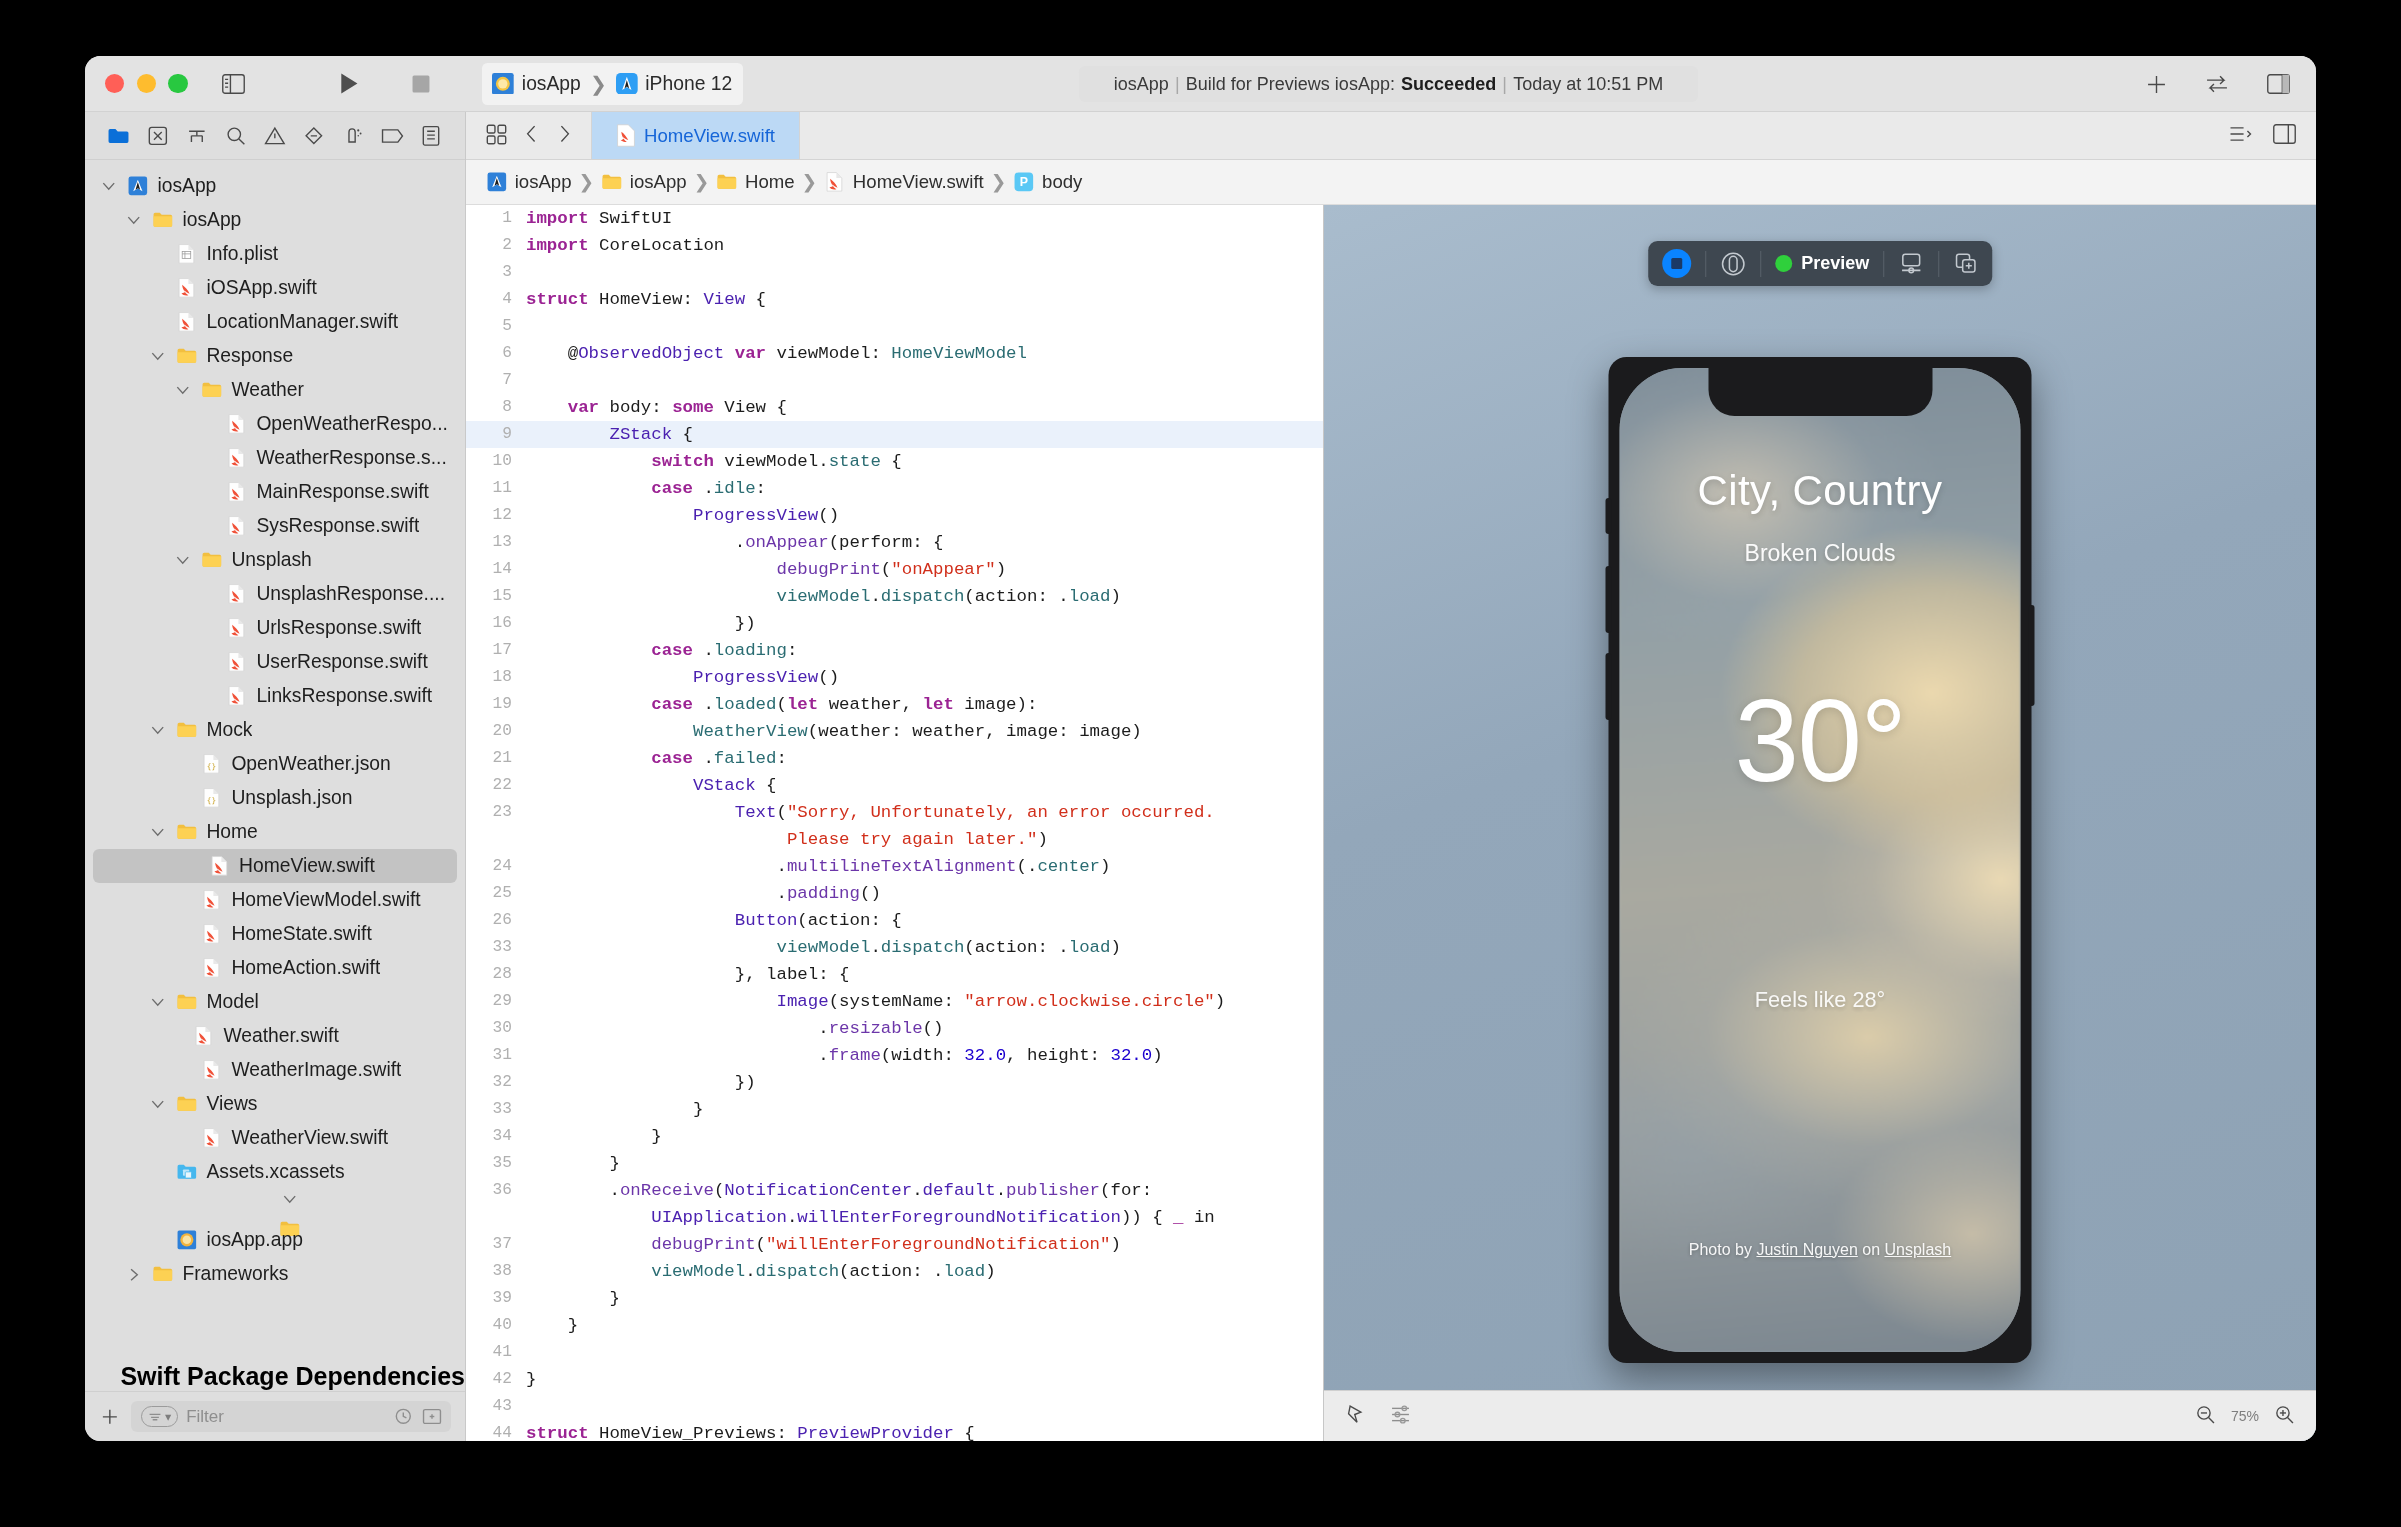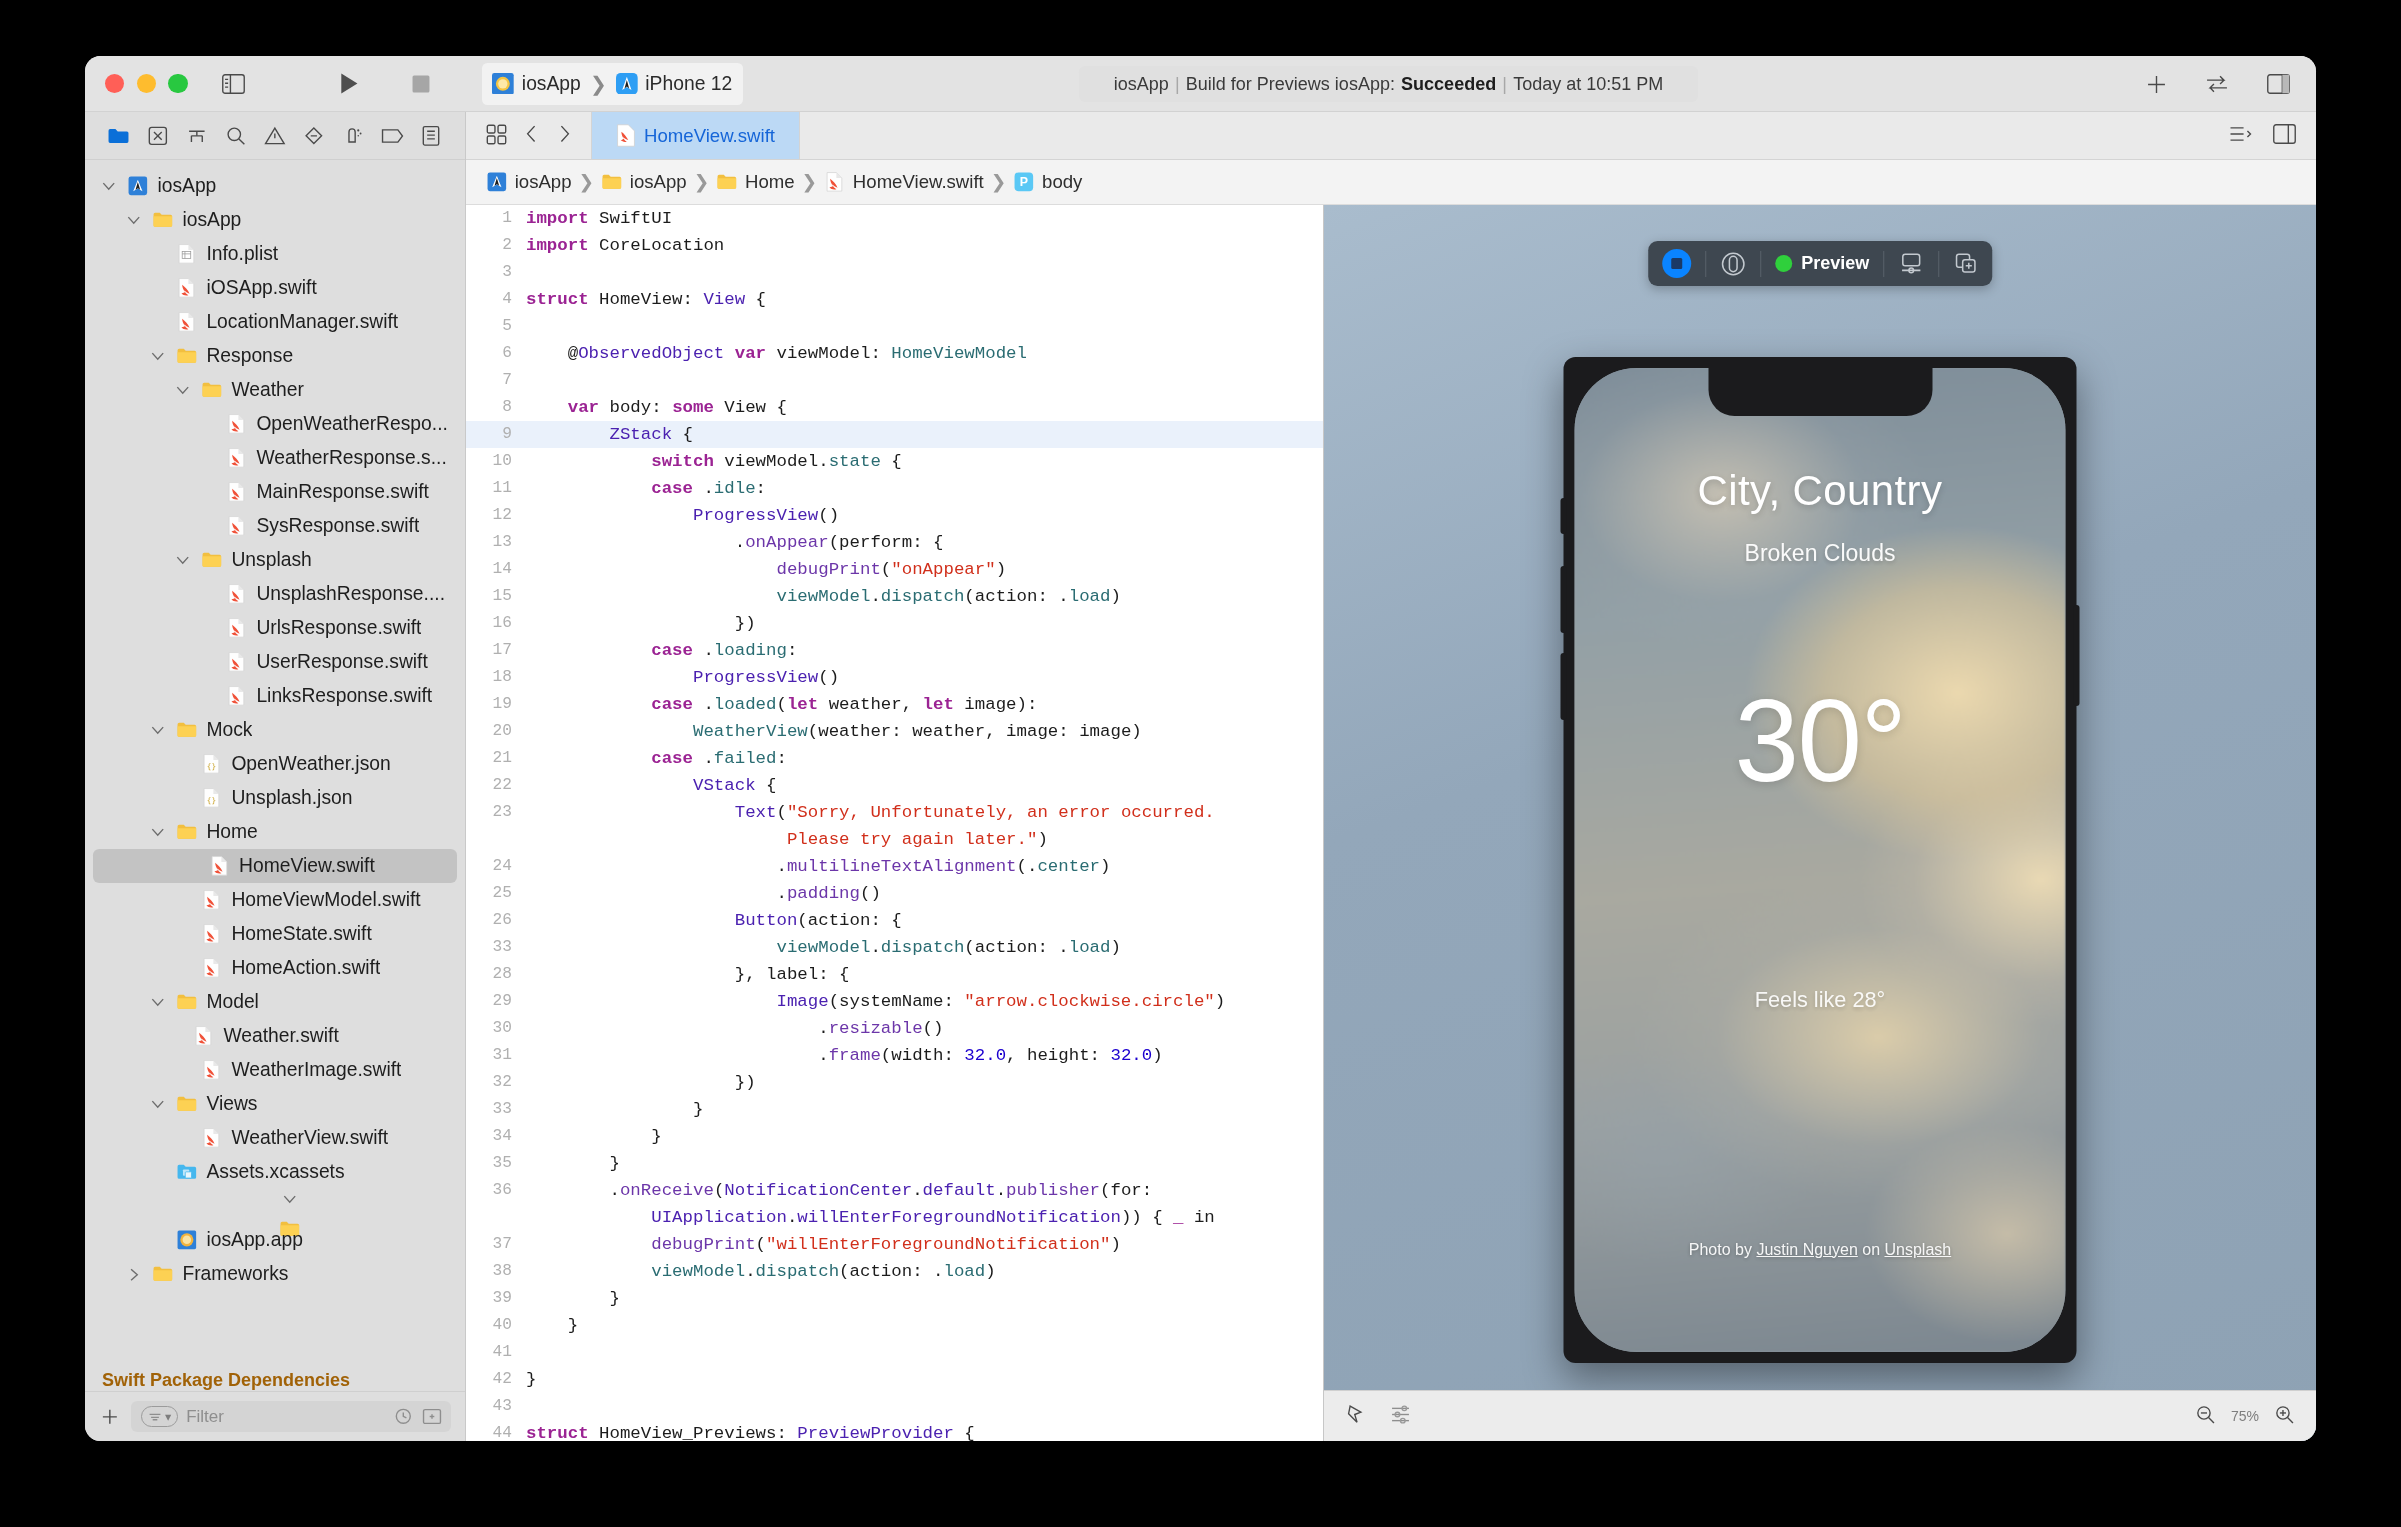--- a/index.html
+++ b/index.html
@@ -109,22 +109,23 @@
     padding-right: 9.3px;
     white-space: nowrap;
   }
   .trow.sel { background: #c3c3c3; border-radius: 6.2px; margin: 0 7.7px; }
   .disc { width: 20px; flex: 0 0 20px; display: flex; align-items:center; justify-content:center; color:#6d6d6d; }
   .disc.blank { visibility: hidden; }
   .ficon { width: 23px; flex: 0 0 23px; display:flex; align-items:center; justify-content:center; }
   .tlabel { font-size: 19.3px; overflow: hidden; text-overflow: ellipsis; }
 
   .spd {
-    font-size: 18px; font-weight: 700; color:#a16207;
+    font-size: 25px; font-weight: 700; color:#000000;
     padding: 10.8px 0 0 17px;
+    text-align: right;
   }
 
   #nav-filter {
     height: 50px; flex: 0 0 50px;
     display: flex; align-items: center;
     gap: 10.8px; padding: 0 14px;
     border-top: 0.8px solid #cfcfcf;
   }
   #filter-field {
     flex: 1; height: 31px;
@@ -230,23 +231,23 @@
   }
   #pt-stop i { width: 10.8px; height: 10.8px; background: #1b3a66; border-radius: 1.5px; display:block; }
   .pt-dot { width: 17px; height: 17px; border-radius: 50%; background: #2fd03c; }
   #pt-preview-label { color: #fff; font-size: 18px; margin-left: 9.3px; font-weight: 600; }
 
   
   #phone {
     position: absolute;
     left: 50%; transform: translateX(-50%);
     top: 152px;
-    width: 513px; height: 1006px;
+    width: 423px; height: 1006px;
     background: #1b1b1d;
-    border-radius: 12px;
+    border-radius: 18px;
     padding: 10.8px;
     box-shadow: 0 15.5px 39px rgba(0,0,0,.4);
   }
   #phone-screen {
     width: 100%; height: 100%;
     border-radius: 62px;
     overflow: hidden;
     position: relative;
     background: #8d9aa3;
   }

